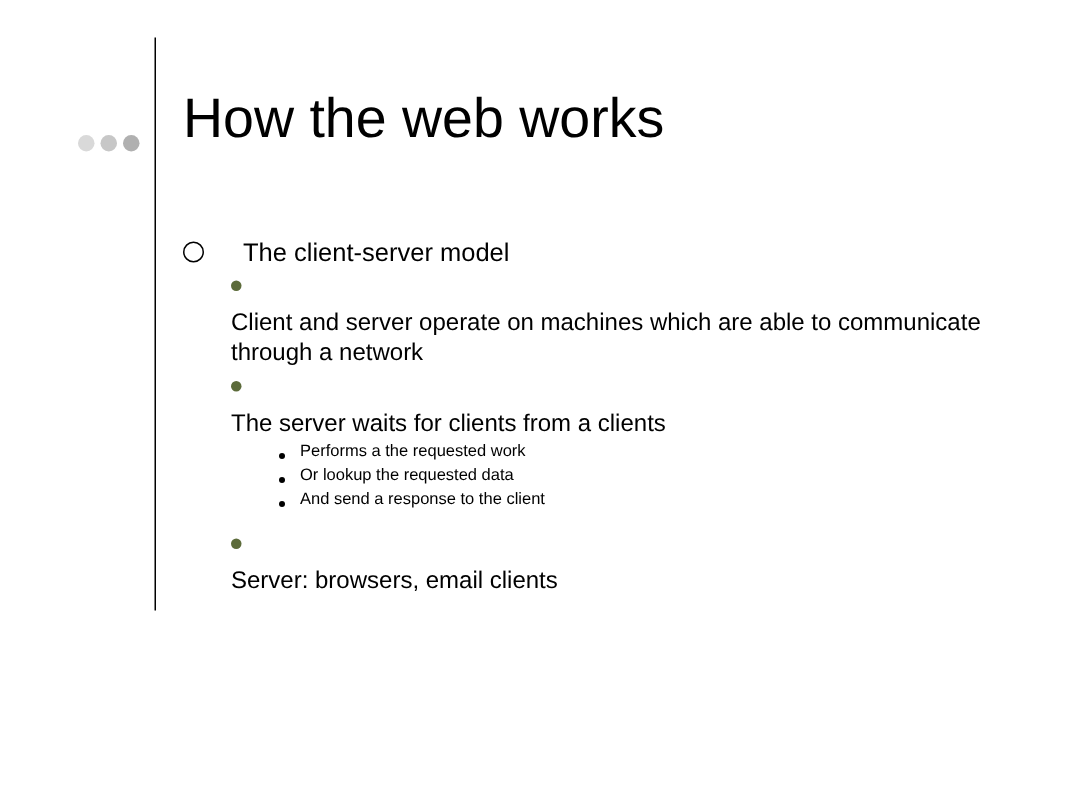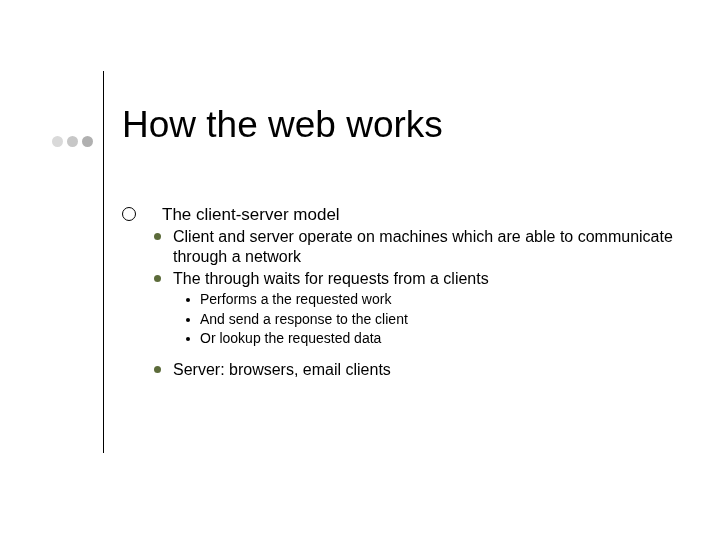--- a/index.html
+++ b/index.html
@@ -9,21 +9,20 @@
     height: 540px;
     background: #ffffff;
     font-family: Arial, Helvetica, sans-serif;
     color: #000;
     overflow: hidden;
   }
   .slide {
     position: relative;
     width: 720px;
     height: 432px;
-    margin-top: 46px;
   }
   .decor {
     position: absolute;
     left: 52px;
     top: 90px;
     display: flex;
     gap: 4px;
   }
   .decor .pill {
     width: 11px;
@@ -69,34 +68,35 @@
     border: 1.5px solid #000;
     border-radius: 50%;
     margin-top: 3px;
   }
   .lvl2 {
     display: flex;
     gap: 12px;
     padding-left: 32px;
     font-size: 16px;
     margin-top: 2px;
+    flex-direction: column;
   }
   .lvl2 .bullet {
     flex: 0 0 auto;
     width: 7px;
     height: 7px;
     background: #5c6b3a;
     border-radius: 50%;
     margin-top: 6px;
   }
   .lvl3 {
     display: flex;
     gap: 10px;
     padding-left: 64px;
-    font-size: 14px;
+    font-size: 11px;
     margin-top: 2px;
   }
   .lvl3 .bullet {
     flex: 0 0 auto;
     width: 4px;
     height: 4px;
     background: #000;
     border-radius: 50%;
     margin-top: 7px;
   }
@@ -122,34 +122,34 @@
       <span class="bullet"></span>
       <span>The client-server model</span>
     </div>
 
     <div class="lvl2">
       <span class="bullet"></span>
       <span>Client and server operate on machines which are able to communicate through a network</span>
     </div>
     <div class="lvl2">
       <span class="bullet"></span>
-      <span>The through waits for requests from a clients</span>
+      <span>The server waits for clients from a clients</span>
     </div>
 
     <div class="lvl3">
       <span class="bullet"></span>
       <span>Performs a the requested work</span>
     </div>
     <div class="lvl3">
       <span class="bullet"></span>
-      <span>And send a response to the client</span>
+      <span>Or lookup the requested data</span>
     </div>
     <div class="lvl3">
       <span class="bullet"></span>
-      <span>Or lookup the requested data</span>
+      <span>And send a response to the client</span>
     </div>
 
     <div class="gap"></div>
 
     <div class="lvl2">
       <span class="bullet"></span>
       <span>Server: browsers, email clients</span>
     </div>
 
   </div>

